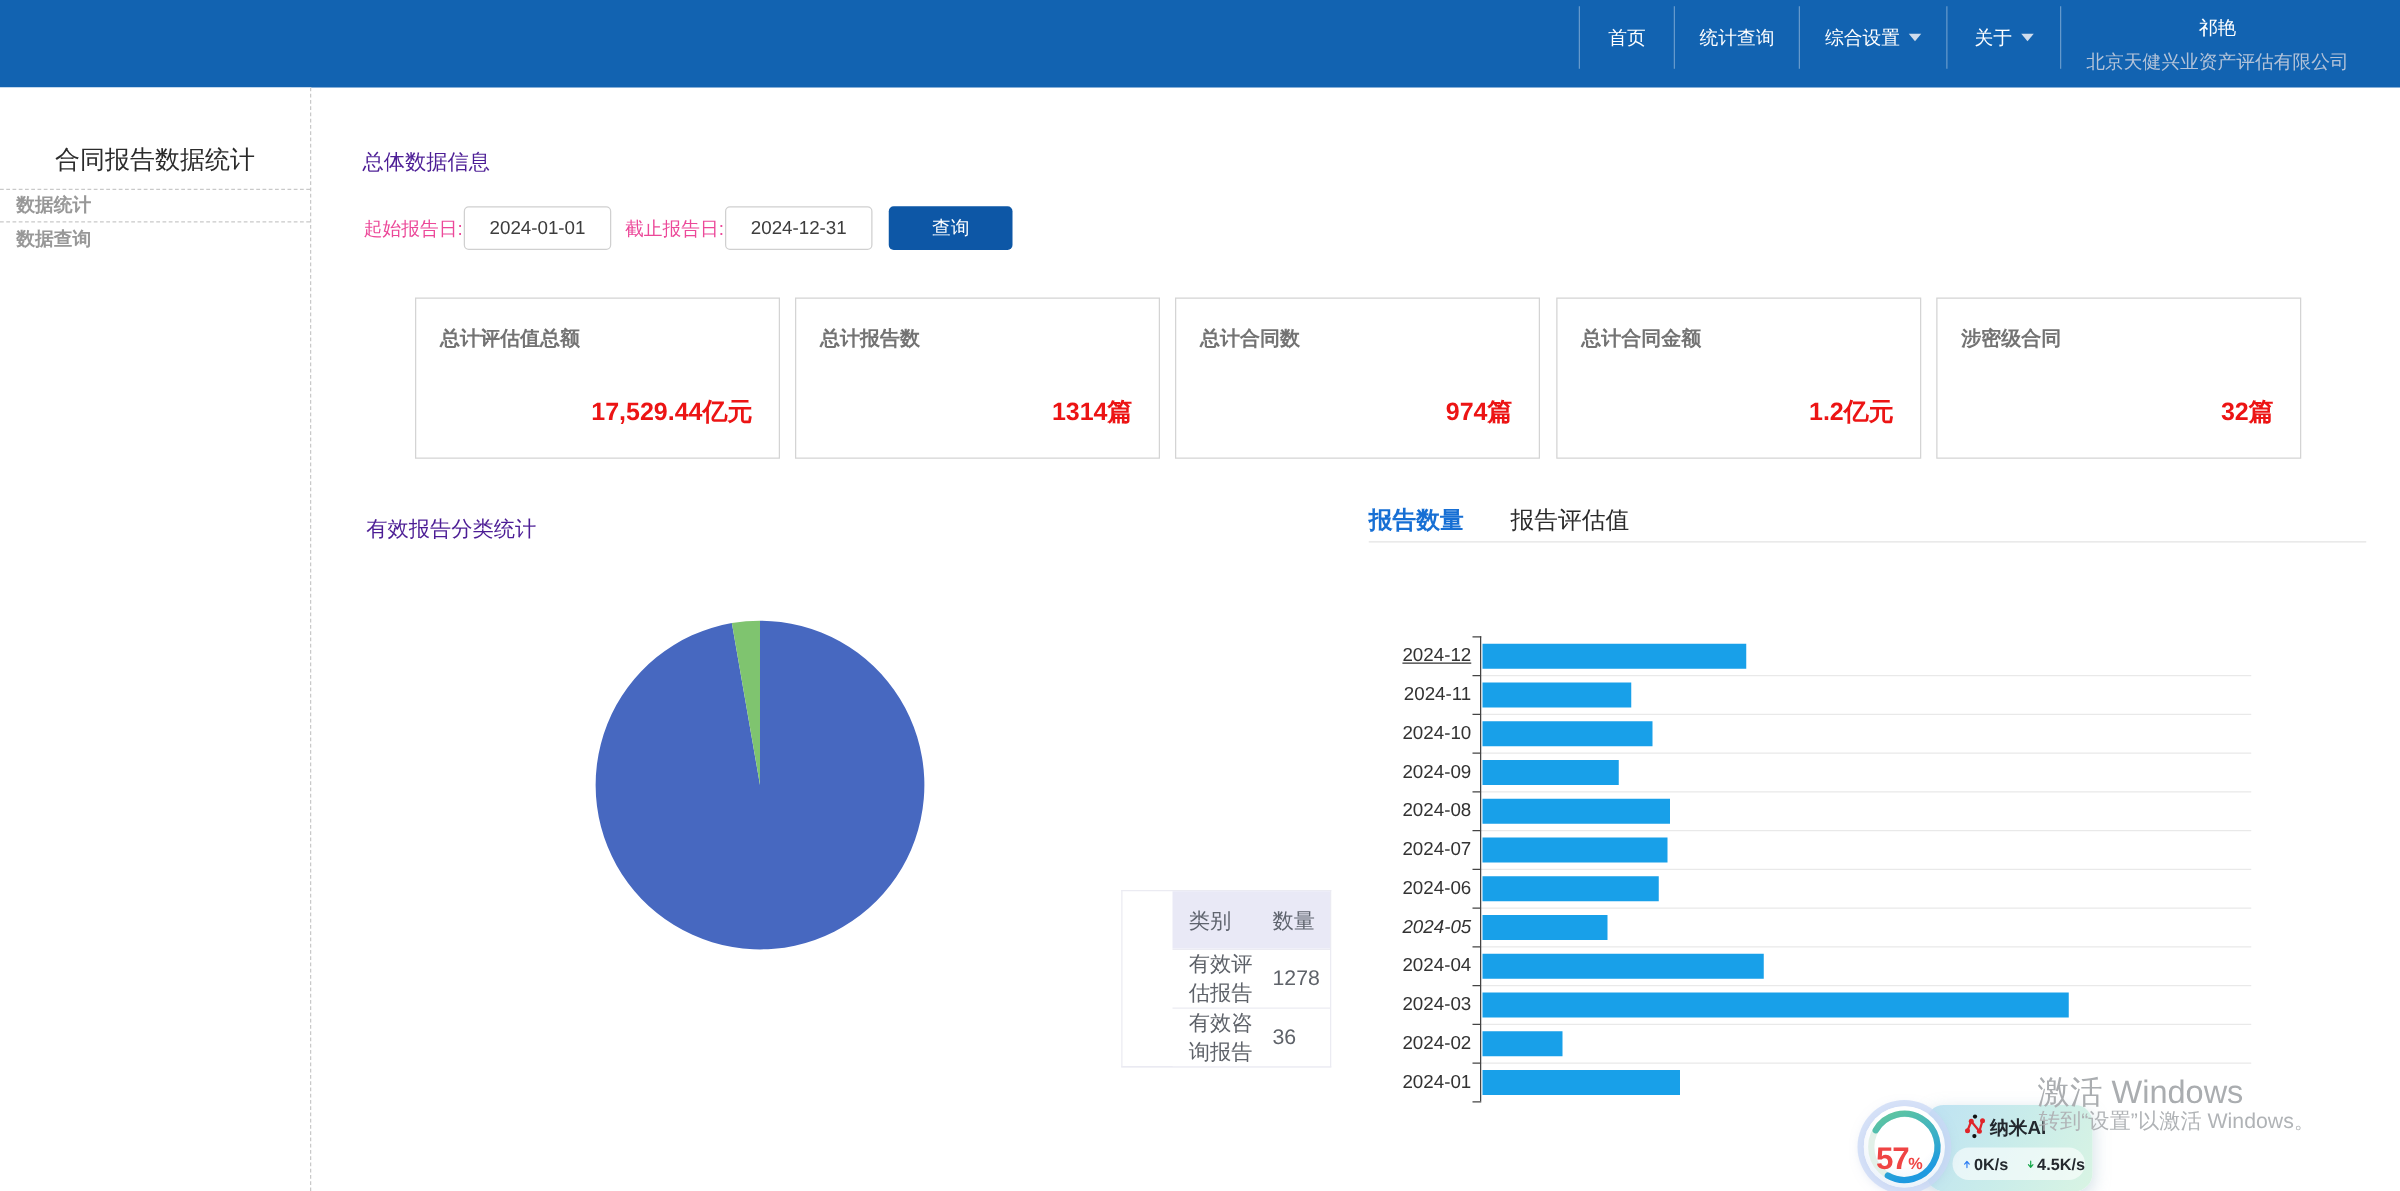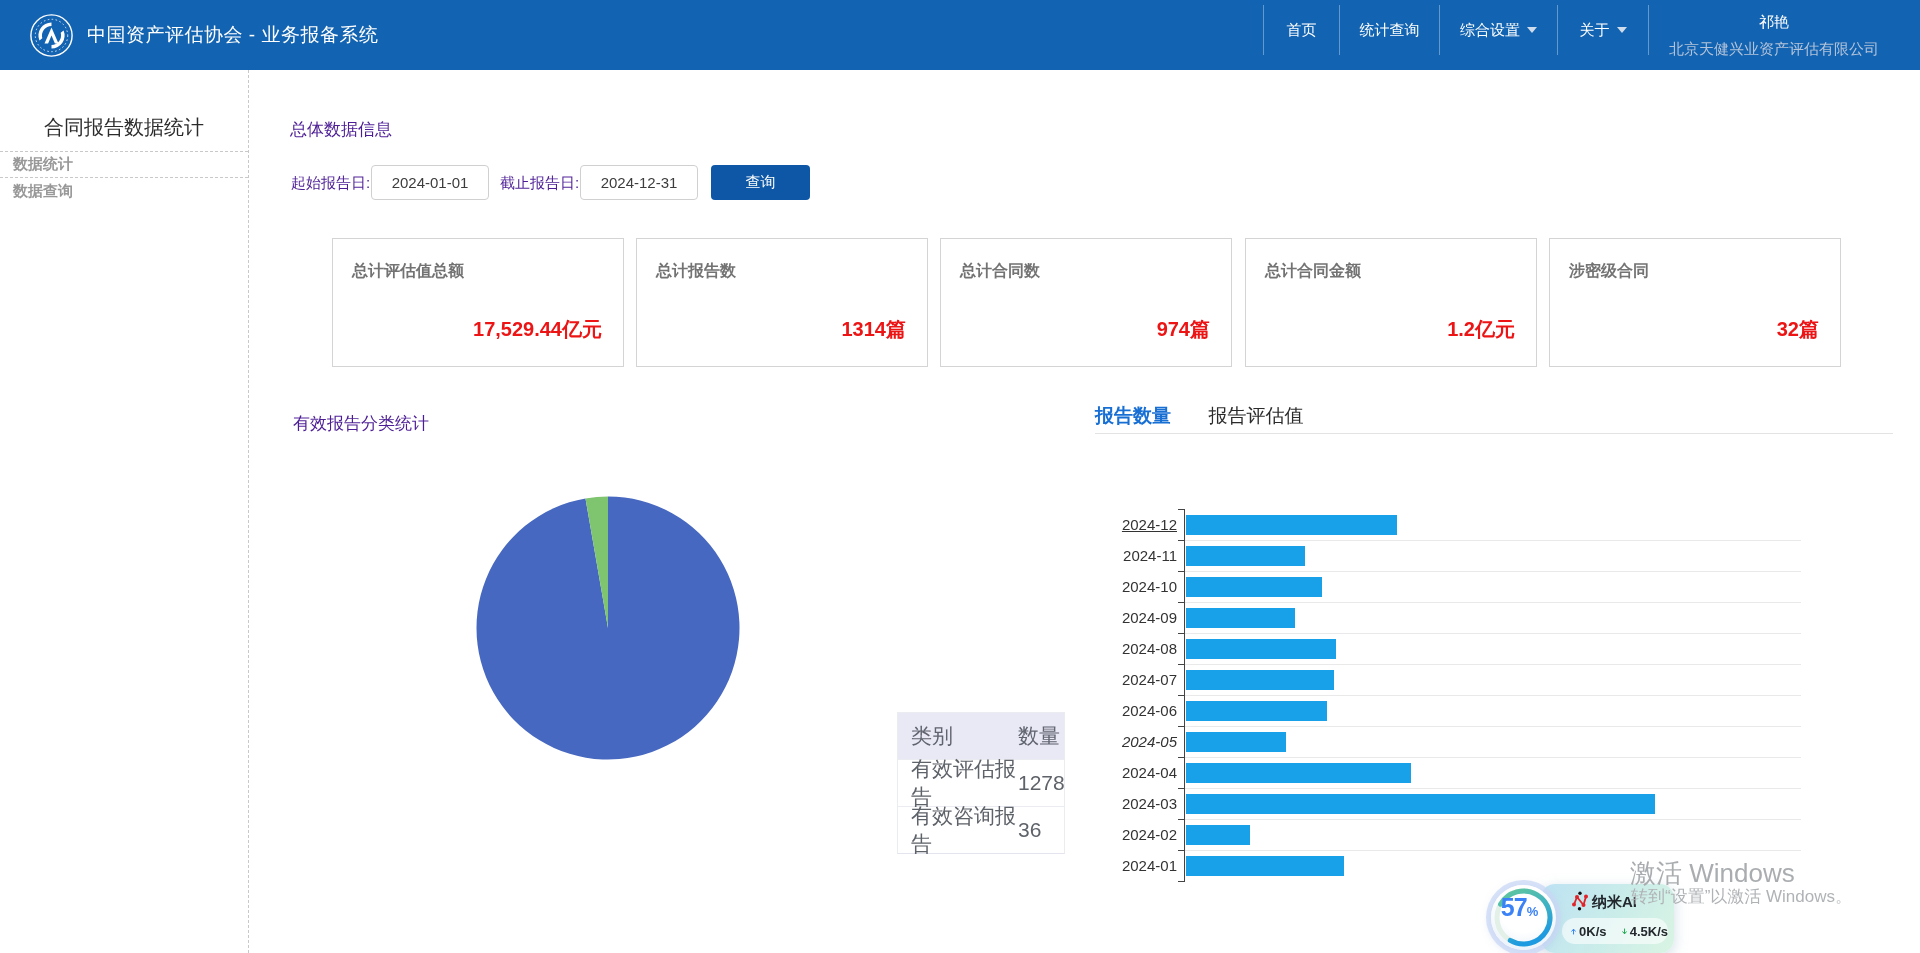--- a/index.html
+++ b/index.html
@@ -19,32 +19,32 @@
   .user-company { color:#b3c3d9; font-size:15px; margin-top:8px; }
 
   
   .sidebar { position:absolute; left:0; top:70px; width:249px; height:883px; background:#fff; border-right:1px dashed #c9c9c9; }
   .sidebar-title { position:absolute; left:0; top:44px; width:100%; text-align:center; font-size:20px; color:#2b2b2b; }
   .sidebar-sep { position:absolute; left:0; width:100%; border-top:1px dashed #c9c9c9; }
   .sidebar-item { position:absolute; left:13px; font-size:15px; font-weight:bold; color:#989898; cursor:pointer; }
 
   
   .section-title { position:absolute; color:#4c1d95; font-size:17px; }
-  .form-label { position:absolute; top:174px; font-size:15px; color:#4c1d95; }
+  .form-label { position:absolute; top:174px; font-size:15px; color:#ec4899; }
   .date-input { position:absolute; top:165px; width:118px; height:35px; border:1px solid #d0d0d0; border-radius:4px; background:#fff; font-size:15px; color:#3d3d3d; text-align:center; line-height:33px; font-family:"Liberation Sans", sans-serif; }
   .query-btn { position:absolute; left:711px; top:165px; width:99px; height:35px; background:#0d57a6; color:#fff; font-size:15px; border:none; border-radius:4px; cursor:pointer; font-family:"Liberation Sans", sans-serif; }
 
   
   .card { position:absolute; top:238px; width:292px; height:129px; background:#fff; border:1px solid #d4d4d4; }
   .card-label { position:absolute; left:19px; top:22px; font-size:16px; font-weight:bold; color:#737373; }
   .card-value { position:absolute; right:21px; bottom:23px; font-size:20px; font-weight:bold; color:#ec1414; }
 
   
   .pie-svg { position:absolute; left:468px; top:488px; width:280px; height:280px; }
-  .pie-table { position:absolute; left:897px; top:712px; width:168px; border:1px solid #ebebf2; border-bottom:1px solid #e4e4ee; font-size:21px; color:#5e6269; }
+  .pie-table { position:absolute; left:897px; top:712px; width:168px; border:1px solid #ebebf2; border-bottom:1px solid #e4e4ee; font-size:17px; color:#5e6269;padding-left:40px; }
   .pt-row { display:flex; align-items:center; }
   .pt-head { background:#e9e9f6; height:46px; color:#5f646e; }
   .pt-body { background:#fff; height:47px; border-top:1px solid #ebebf2; }
   .pt-c1 { padding-left:13px; flex:1; }
   .pt-c2 { width:46px; text-align:left; }
 
   
   .tabs { position:absolute; left:1095px; top:403px; }
   .tab { display:inline-block; font-size:19px; cursor:pointer; }
   .tab.active { color:#176fd4; font-weight:bold; }
@@ -67,38 +67,28 @@
      box-shadow:0 4px 14px rgba(120,160,180,0.35); }
   .widget-appname { position:absolute; left:51px; top:9px; font-size:15px; font-weight:bold; color:#23282e; }
   .widget-logo { position:absolute; left:29px; top:7px; width:20px; height:20px; }
   .widget-pill { position:absolute; left:21px; top:34px; width:106px; height:26px; border-radius:13px; background:rgba(255,255,255,0.6); display:flex; align-items:center; font-size:13px; font-weight:bold; color:#24292e; }
   .spd-arrow { display:inline-block; width:11px; height:13px; margin:0 3px 0 9px; }
   .spd-arrow.dn { margin-left:15px; }
   .gauge-wrap { position:absolute; left:1487px; top:881px; width:73px; height:73px; }
   .gauge-circle { position:absolute; left:4px; top:4px; width:65px; height:65px; border-radius:50%;
      background:radial-gradient(circle at 50% 35%, #ffffff 45%, #eef4fb 75%, #dde9f8 100%);
      box-shadow:0 0 0 5px rgba(201,216,246,0.75), 0 2px 10px rgba(140,160,210,0.5); }
-  .gauge-num { position:absolute; left:0; top:12px; width:65px; text-align:center; font-size:25px; font-weight:bold; color:#3b82f6; letter-spacing:-1px; }
+  .gauge-num { position:absolute; left:0; top:32px; width:65px; text-align:center; font-size:25px; font-weight:bold; color:#ef4444; letter-spacing:-1px; }
   .gauge-num .pct { font-size:13px; font-weight:bold; letter-spacing:0; }
   .gauge-svg { position:absolute; left:4px; top:4px; width:65px; height:65px; }
 </style>
 </head>
 <body>
 
 <div class="navbar">
-  <div class="brand">
-    <svg width="43" height="43" viewBox="0 0 43 43">
-      <circle cx="21.5" cy="21.5" r="20.6" fill="none" stroke="#ffffff" stroke-width="1.4"></circle>
-      <circle cx="21.5" cy="21.5" r="16.2" fill="none" stroke="#ffffff" stroke-width="0.8" stroke-dasharray="1.6 2.4"></circle>
-      <path d="M 21.5 8.5 A 13 13 0 0 0 9.4 26.5 L 12.3 24.2 A 9.6 9.6 0 0 1 21.5 12 Z" fill="#ffffff"></path>
-      <path d="M 21.5 34.5 A 13 13 0 0 0 33.6 16.5 L 30.7 18.8 A 9.6 9.6 0 0 1 21.5 31 Z" fill="#ffffff"></path>
-      <path d="M 21.5 13.5 L 28.5 29.5 L 24.9 29.5 L 21.5 21.4 L 18.1 29.5 L 14.5 29.5 Z" fill="#ffffff"></path>
-    </svg>
-    <span class="brand-title">中国资产评估协会 - 业务报备系统</span>
-  </div>
   <div class="nav-items">
     <div class="nav-sep"></div>
     <div class="nav-item" style="width:75px">
         <span>首页</span>
       </div>
     <div class="nav-sep"></div>
     <div class="nav-item" style="width:99px">
         <span>统计查询</span>
       </div>
     <div class="nav-sep"></div>

